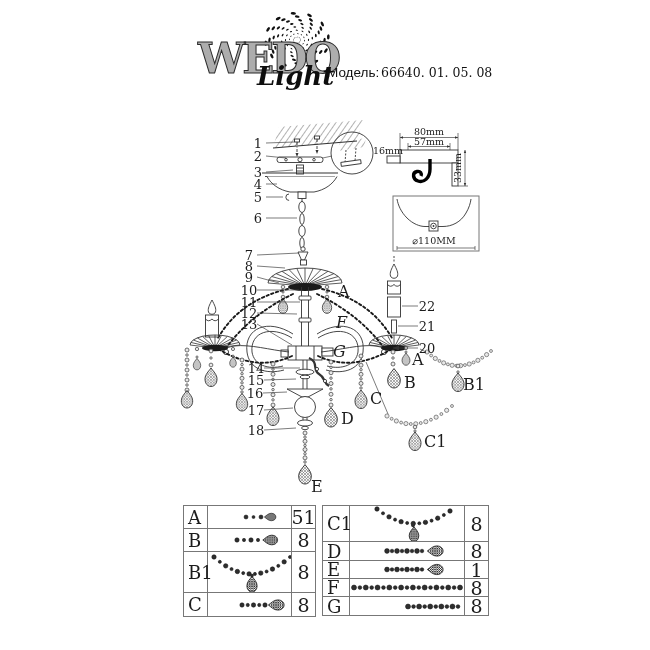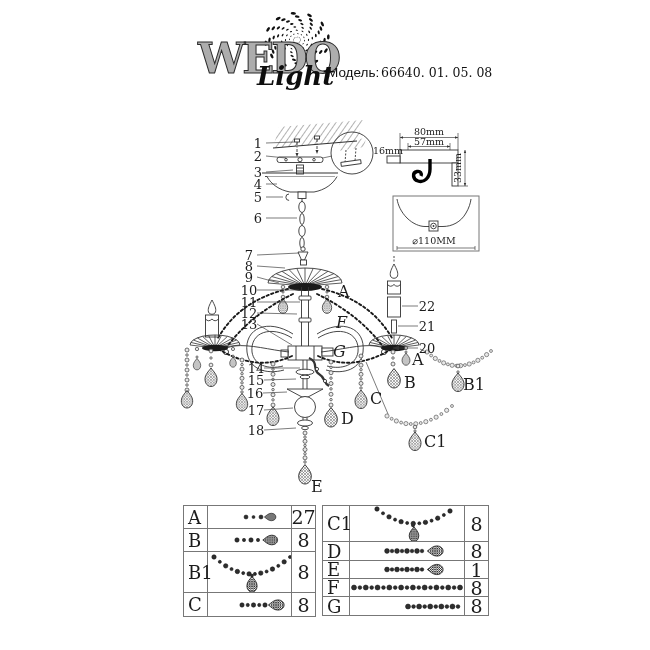--- a/index.html
+++ b/index.html
@@ -618,21 +618,21 @@
       <div class="pcell pictc" style="flex:1">
         <svg width="85" height="22">
             <g>
               <circle cx="38" cy="11" r="2" fill="#2e2e2e" stroke="#111" stroke-width="0.5"></circle>
               <circle cx="45.5" cy="11" r="1.5" fill="#2e2e2e" stroke="#111" stroke-width="0.5"></circle>
               <circle cx="53" cy="11" r="2" fill="#2e2e2e" stroke="#111" stroke-width="0.5"></circle>
             </g>
             <use href="#pearP" xlink:href="#pearP" transform="translate(62,11) rotate(-90) scale(0.62)" fill="url(#netD)" stroke="#222" stroke-width="1.1"></use>
           </svg>
       </div>
-      <div class="pcell cntc" style="width:23px">27</div>
+      <div class="pcell cntc" style="width:23px">51</div>
     </div>
     <div class="prow" style="height:23px">
       <div class="pcell lblc" style="width:24px">B</div>
       <div class="pcell pictc" style="flex:1">
         <svg width="85" height="22">
             <g>
               <circle cx="29" cy="11" r="2.2" fill="#2e2e2e" stroke="#111" stroke-width="0.5"></circle>
               <circle cx="36" cy="11" r="1.6500000000000001" fill="#2e2e2e" stroke="#111" stroke-width="0.5"></circle>
               <circle cx="43" cy="11" r="2.2" fill="#2e2e2e" stroke="#111" stroke-width="0.5"></circle>
               <circle cx="50" cy="11" r="1.6500000000000001" fill="#2e2e2e" stroke="#111" stroke-width="0.5"></circle>

